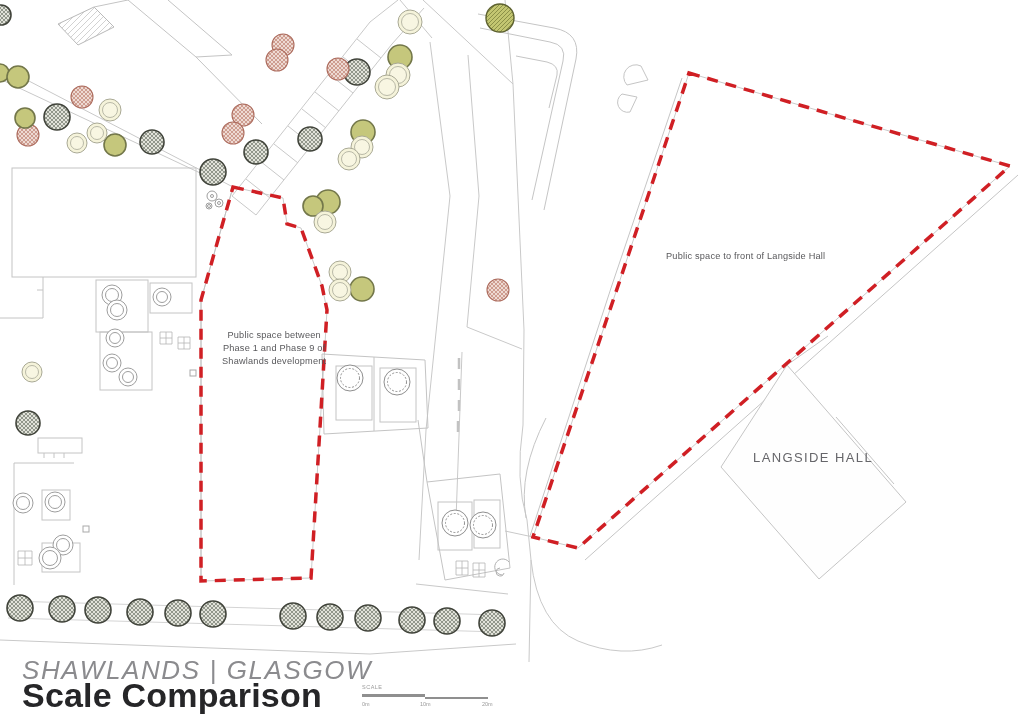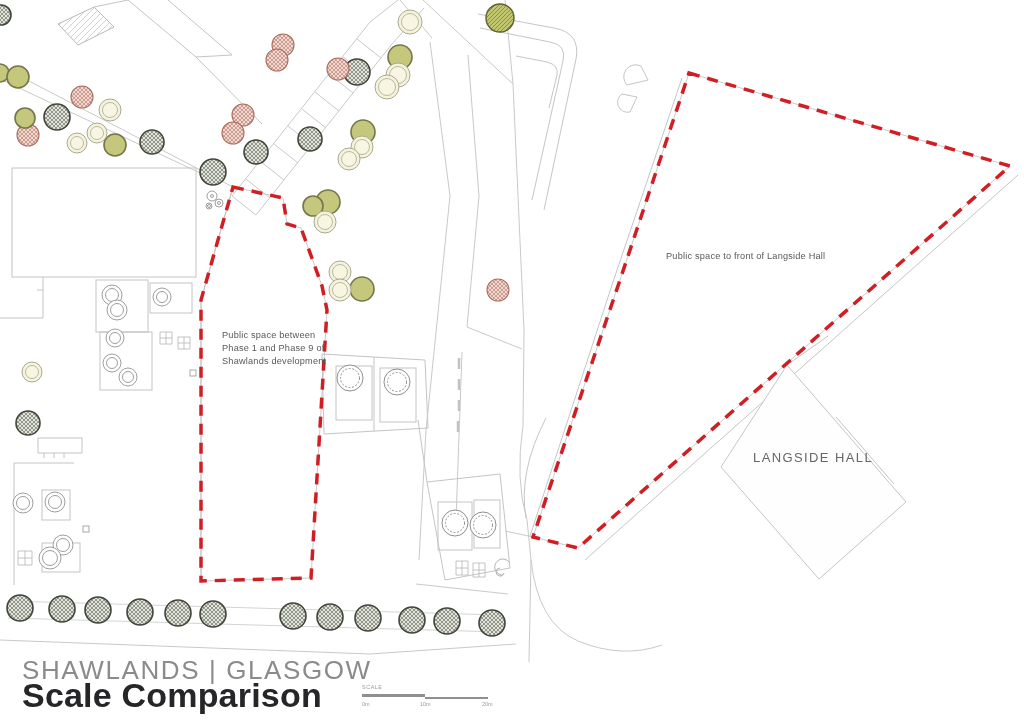--- a/index.html
+++ b/index.html
@@ -1,23 +1,23 @@
 <!DOCTYPE html>
 <html><head>
 <meta charset="utf-8">
 <style>
   html,body{margin:0;padding:0;background:#fff;}
   #canvas{position:relative;width:1024px;height:723px;background:#ffffff;overflow:hidden;
           font-family:"Liberation Sans", sans-serif;}
   #map-svg{position:absolute;left:0;top:0;}
-  .note{position:absolute;color:#58585b;font-size:9.2px;line-height:13px;letter-spacing:.2px;}
+  .note{position:absolute;color:#58585b;font-size:9.2px;line-height:13px;letter-spacing:.2px;text-align:center;}
   .note div{white-space:nowrap;}
   #hall-label{position:absolute;left:753px;top:450px;color:#66666a;font-size:13px;letter-spacing:1.4px;}
   #title-block{position:absolute;left:22px;top:657px;}
-  #title-location{font-size:26px;line-height:26px;color:#8b8b8e;letter-spacing:1.6px;font-weight:500;}
+  #title-location{font-size:26px;line-height:26px;color:#8b8b8e;letter-spacing:1.6px;font-weight:500;font-style:italic;}
   #title-project{font-size:34px;line-height:25px;color:#262628;font-weight:800;letter-spacing:.2px;}
   #scalebar{position:absolute;left:360px;top:684px;width:132px;height:26px;}
   #scalebar .lbl{position:absolute;left:2px;top:0;font-size:5.5px;color:#9a9a9a;letter-spacing:.5px;}
   #bar-a{position:absolute;left:2px;top:10px;width:63px;height:2.6px;background:#8f8f8f;}
   #bar-b{position:absolute;left:65px;top:13px;width:63px;height:2.2px;background:#8f8f8f;}
   .tick{position:absolute;top:17px;font-size:5.5px;color:#9a9a9a;}
   #tick-0{left:2px;} #tick-10{left:60px;} #tick-20{left:122px;}
 </style>
 </head>
 <body>

